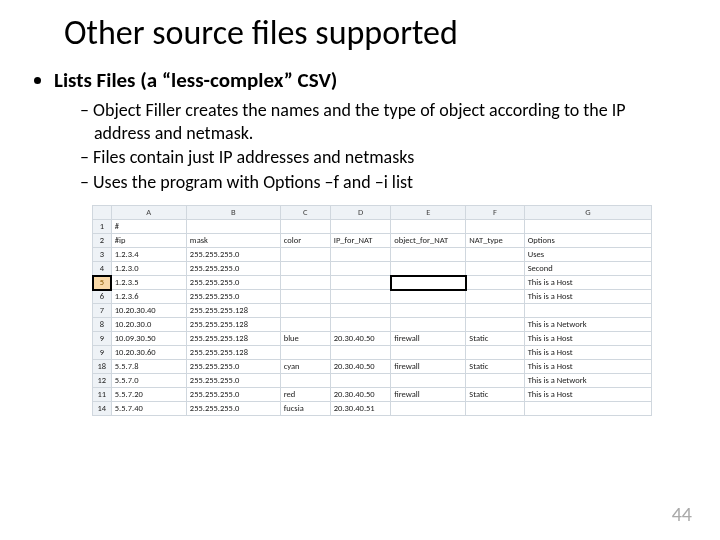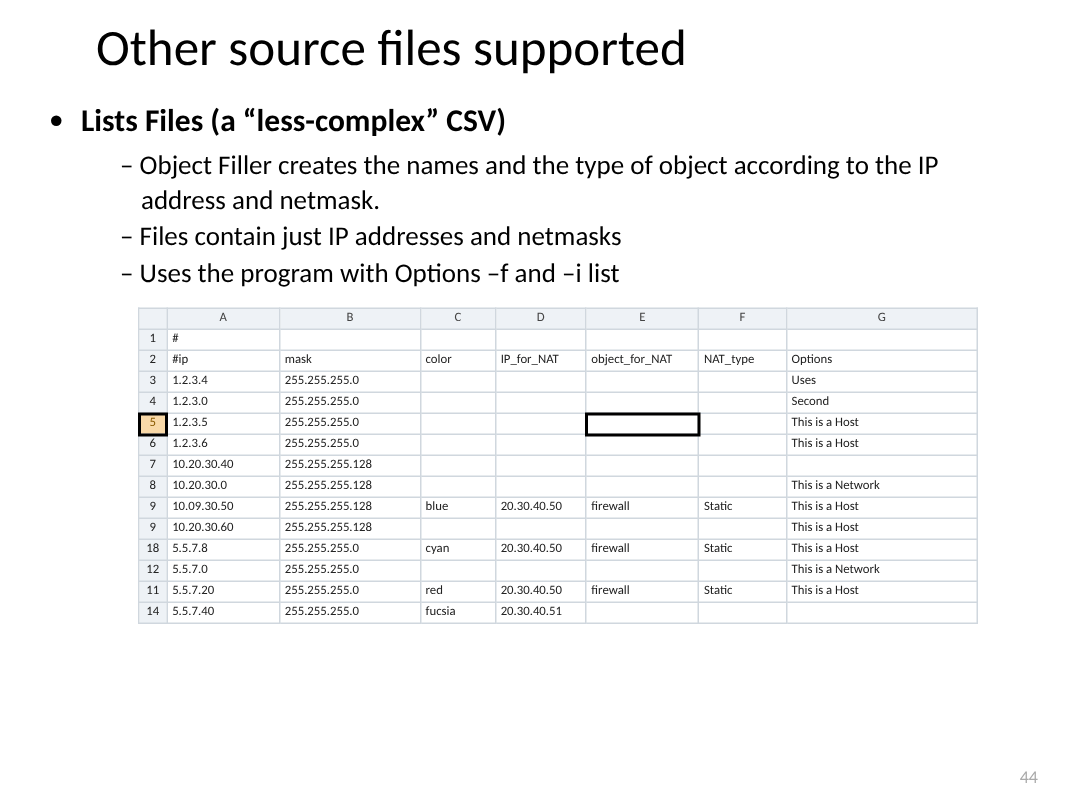--- a/index.html
+++ b/index.html
@@ -99,21 +99,21 @@
   .sheet-wrap col.cG { width: 122px; }
   .sheet-wrap td.sel {
     outline: 2px solid #000;
     outline-offset: -1px;
     background: #fff;
   }
   .pagenum {
     position: absolute;
     right: 28px;
     bottom: 14px;
-    font-size: 12px;
+    font-size: 20px;
     color: #aaa;
   }
 </style>
 </head>
 <body>
 
 <div class="slide">
 
   <h1 class="title">Other source files supported</h1>
 

